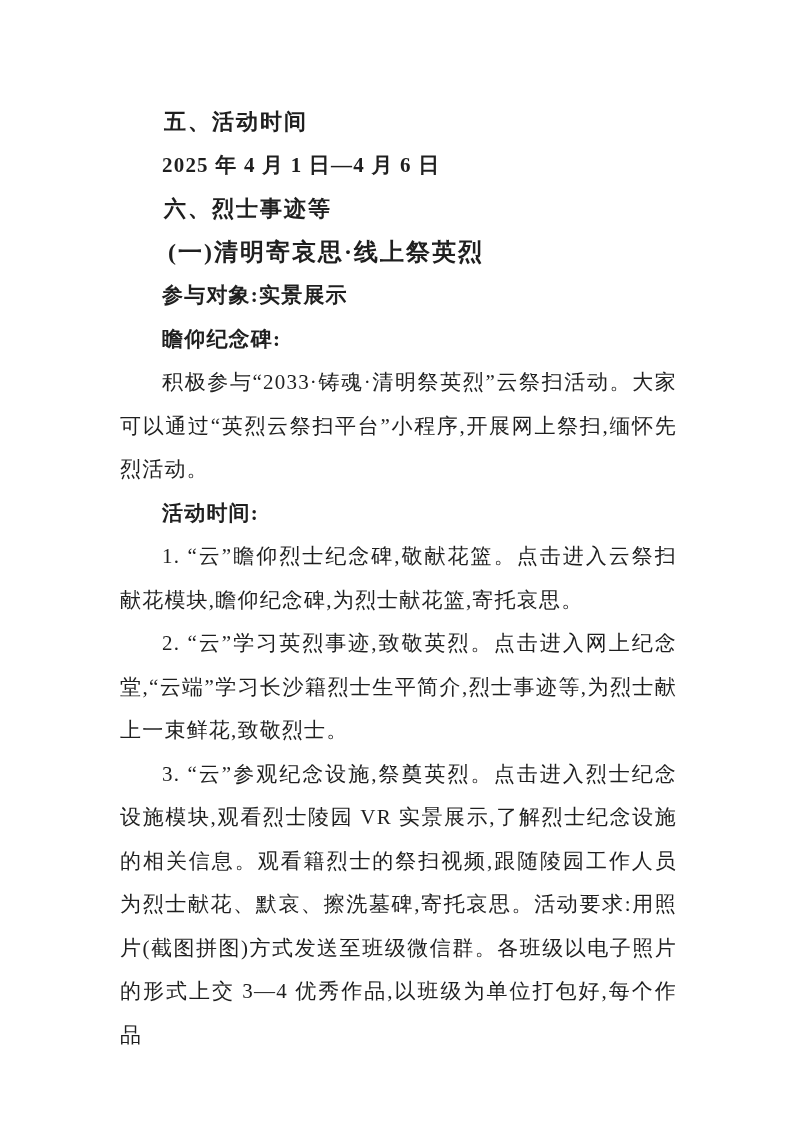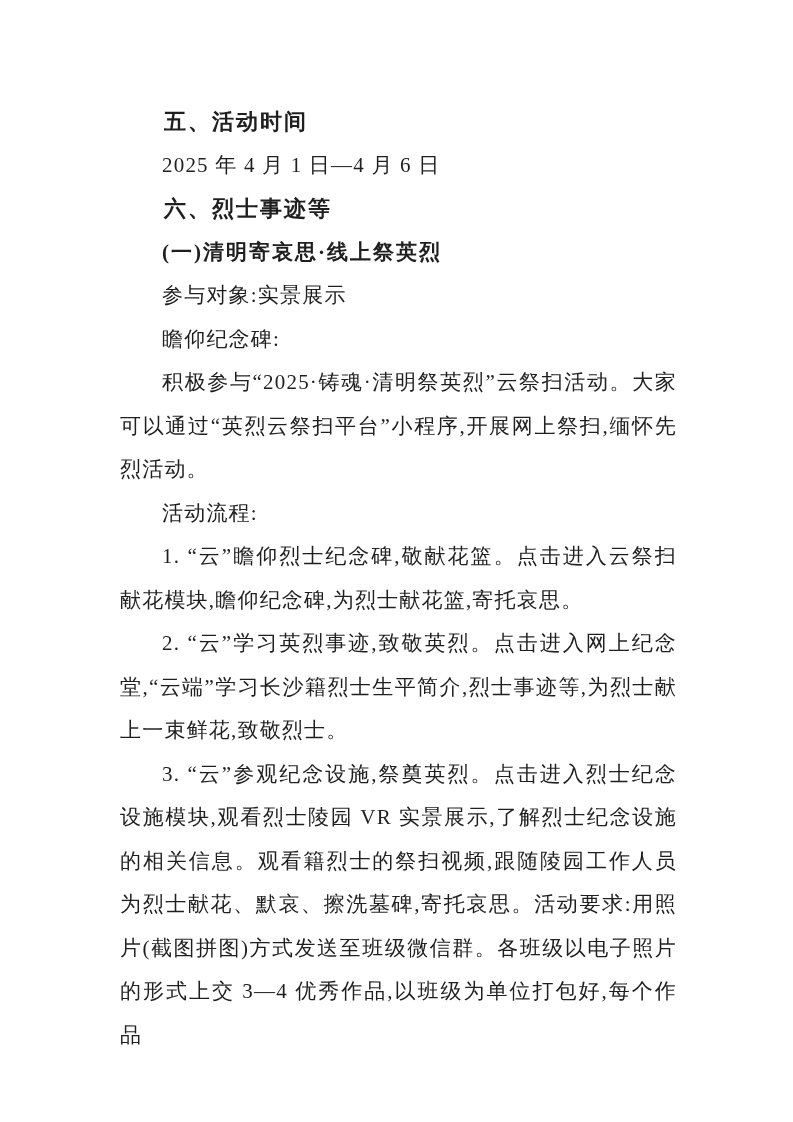--- a/index.html
+++ b/index.html
@@ -30,40 +30,41 @@
   }
   .h1 {
     font-family: "Liberation Sans", sans-serif;
     font-weight: 700;
     font-size: 22px;
     letter-spacing: 2px;
     text-indent: 2em;
   }
   .h2 {
     font-weight: 700;
-    font-size: 21px;
+    font-size: 24px;
     letter-spacing: 2px;
     text-indent: 2em;
   }
   .line {
     text-indent: 2em;
+    font-weight: bold;
   }
   .para {
     text-indent: 2em;
     text-align: justify;
   }
 </style>
 </head>
 <body>
 
 <div class="page">
   <p class="blk h1">五、活动时间</p>
   <p class="blk line">2025 年 4 月 1 日—4 月 6 日</p>
   <p class="blk h1">六、烈士事迹等</p>
   <p class="blk h2">(一)清明寄哀思·线上祭英烈</p>
   <p class="blk line">参与对象:实景展示</p>
   <p class="blk line">瞻仰纪念碑:</p>
-  <p class="blk para">积极参与“2025·铸魂·清明祭英烈”云祭扫活动。大家可以通过“英烈云祭扫平台”小程序,开展网上祭扫,缅怀先烈活动。</p>
-  <p class="blk line">活动流程:</p>
+  <p class="blk para">积极参与“2033·铸魂·清明祭英烈”云祭扫活动。大家可以通过“英烈云祭扫平台”小程序,开展网上祭扫,缅怀先烈活动。</p>
+  <p class="blk line">活动时间:</p>
   <p class="blk para">1. “云”瞻仰烈士纪念碑,敬献花篮。点击进入云祭扫献花模块,瞻仰纪念碑,为烈士献花篮,寄托哀思。</p>
   <p class="blk para">2. “云”学习英烈事迹,致敬英烈。点击进入网上纪念堂,“云端”学习长沙籍烈士生平简介,烈士事迹等,为烈士献上一束鲜花,致敬烈士。</p>
   <p class="blk para">3. “云”参观纪念设施,祭奠英烈。点击进入烈士纪念设施模块,观看烈士陵园 VR 实景展示,了解烈士纪念设施的相关信息。观看籍烈士的祭扫视频,跟随陵园工作人员为烈士献花、默哀、擦洗墓碑,寄托哀思。活动要求:用照片(截图拼图)方式发送至班级微信群。各班级以电子照片的形式上交 3—4 优秀作品,以班级为单位打包好,每个作品</p>
 </div>
 
 </body></html>

